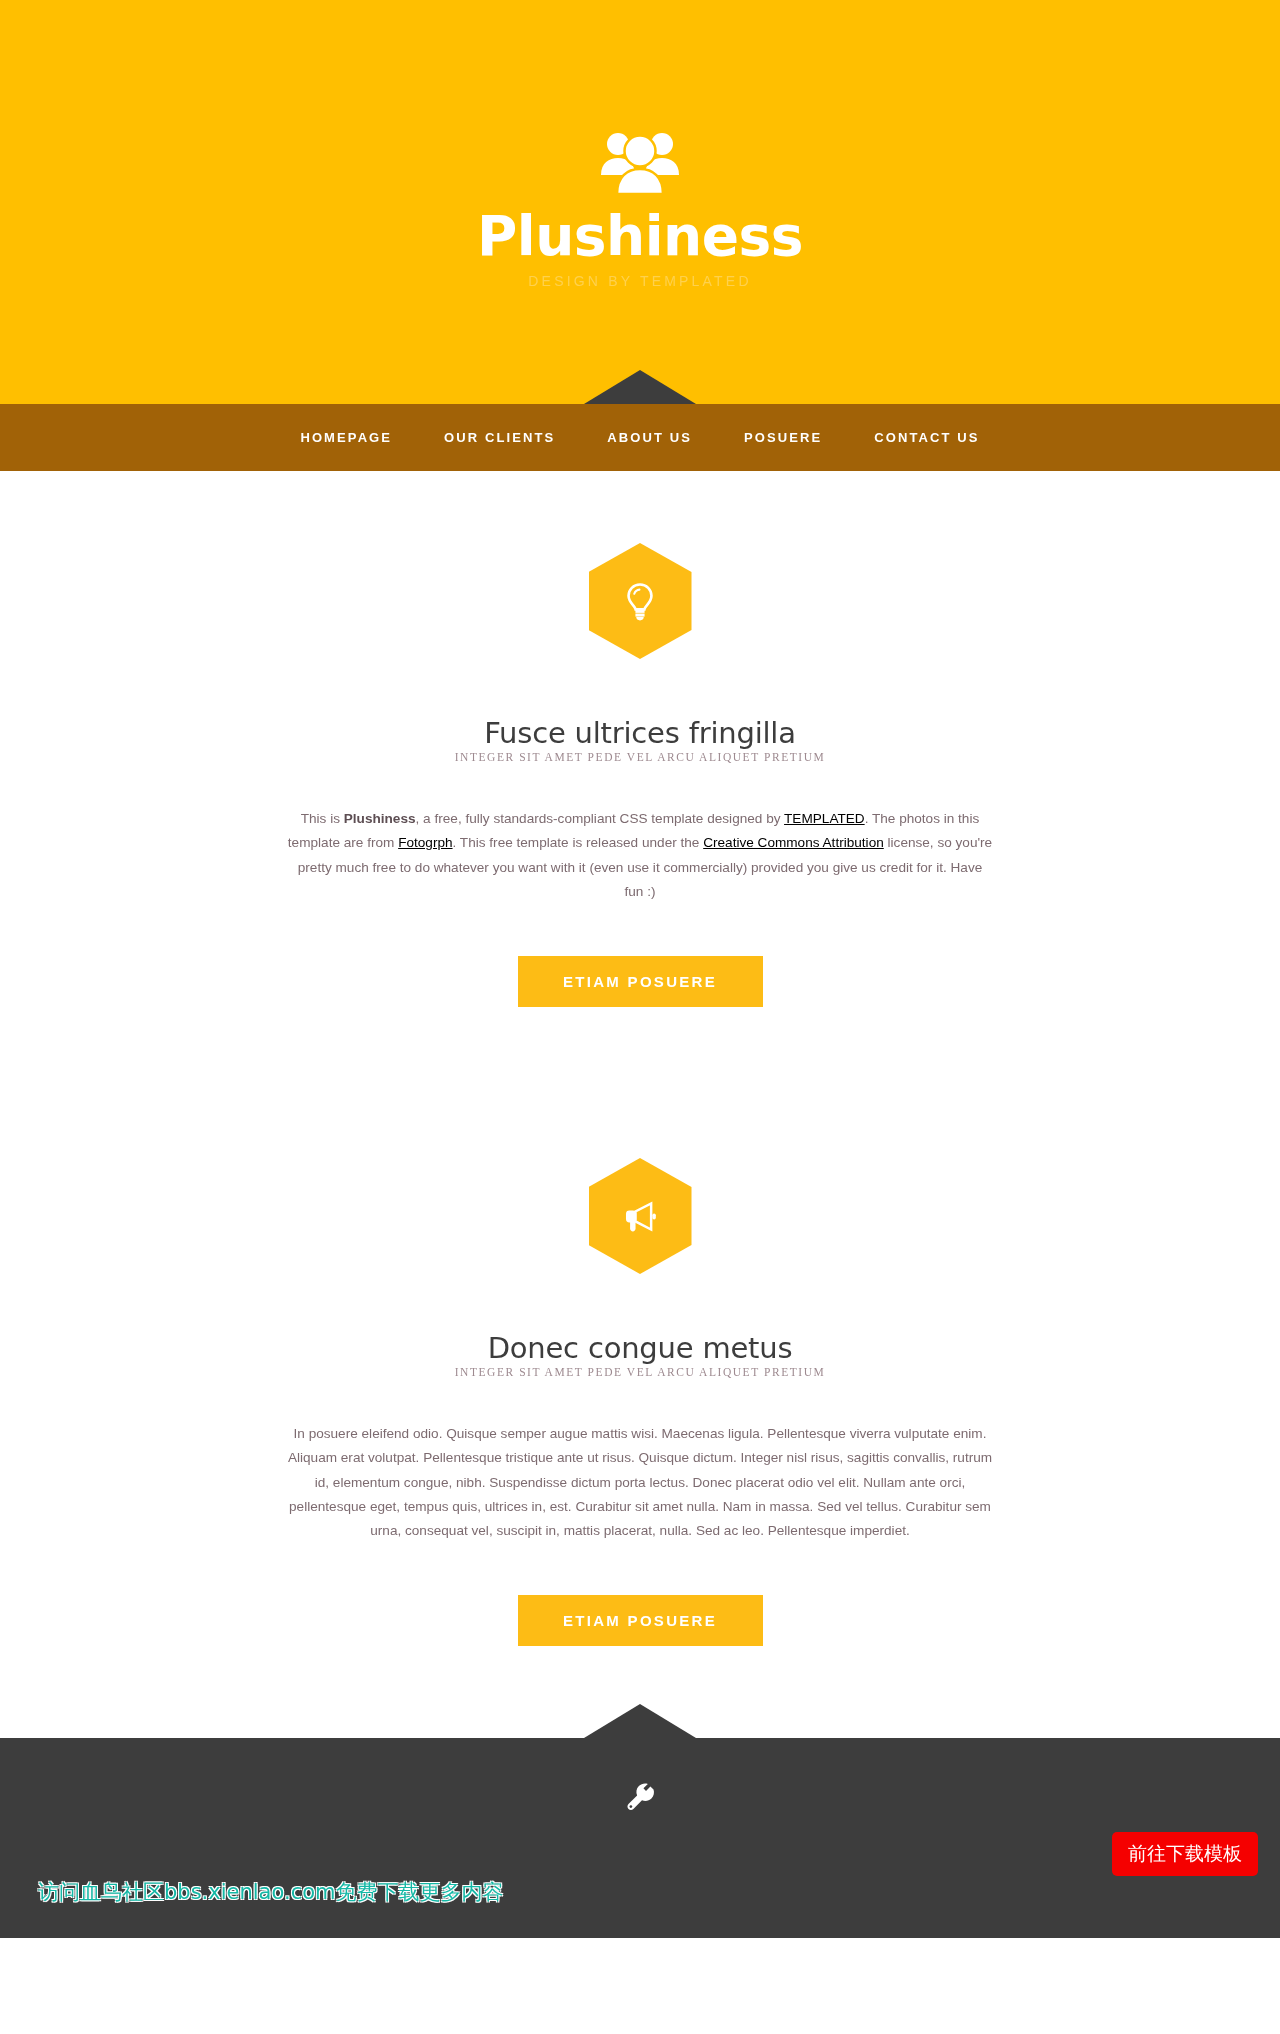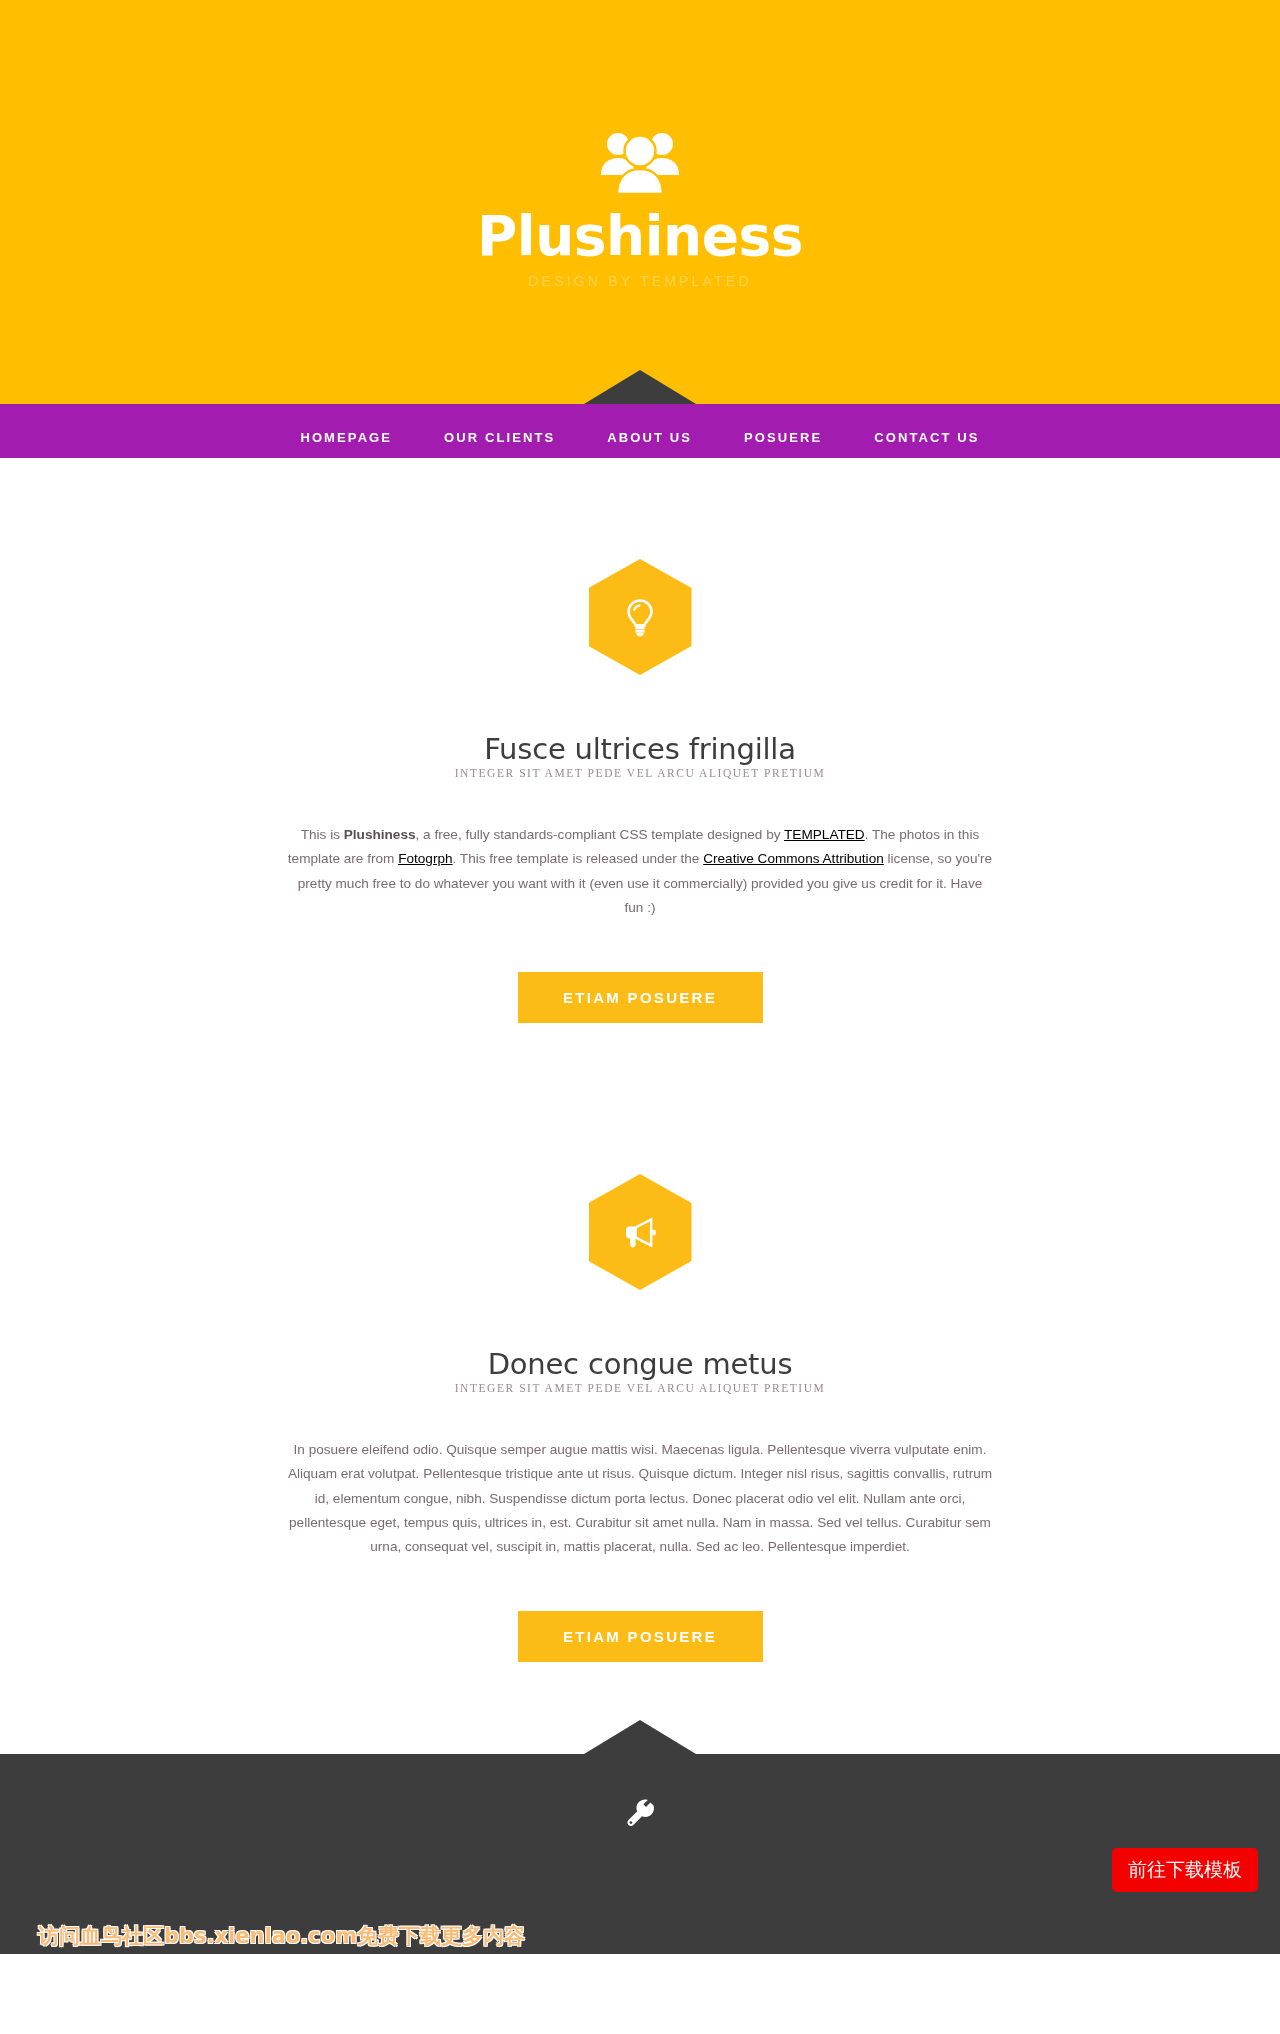--- a/index.html
+++ b/index.html
@@ -49,22 +49,22 @@
     font-size: 14px;
     letter-spacing: 3.2px;
     color: #ffd14d;
     margin-top: 7px;
     font-family: "Liberation Sans", sans-serif;
   }
 
   
   .nav-wrap {
     position: relative;
-    background: #a21caf;
-    height: 54px;
+    background: #a16207;
+    height: 67px;
   }
 
   .nav-notch {
     position: absolute;
     left: 50%;
     top: -34px;
     transform: translateX(-50%);
     width: 0;
     height: 0;
     border-left: 56px solid transparent;
@@ -89,21 +89,21 @@
     letter-spacing: 2.1px;
     text-decoration: none;
     cursor: pointer;
     white-space: nowrap;
     font-family: "Liberation Sans", sans-serif;
   }
 
   
   .main {
     background: #ffffff;
-    padding-top: 101px;
+    padding-top: 72px;
     padding-bottom: 92px;
   }
 
   .section {
     text-align: center;
   }
 
   .section + .section { margin-top: 151px; }
 
   .hex {
@@ -191,24 +191,24 @@
 
   .footer-icon {
     display: flex;
     justify-content: center;
     align-items: center;
   }
 
   .watermark {
     position: absolute;
     left: 38px;
-    bottom: 4px;
+    bottom: 32px;
     font-size: 21px;
-    font-weight: bold;
-    color: #fdba74;
+    font-weight: normal;
+    color: #14b8a6;
     letter-spacing: 0px;
     text-shadow:
       -1px -1px 0 #ffffff,  1px -1px 0 #ffffff,
       -1px  1px 0 #ffffff,  1px  1px 0 #ffffff;
     white-space: nowrap;
     font-family: "DejaVu Sans", sans-serif;
   }
 
   .download-btn {
     position: absolute;

